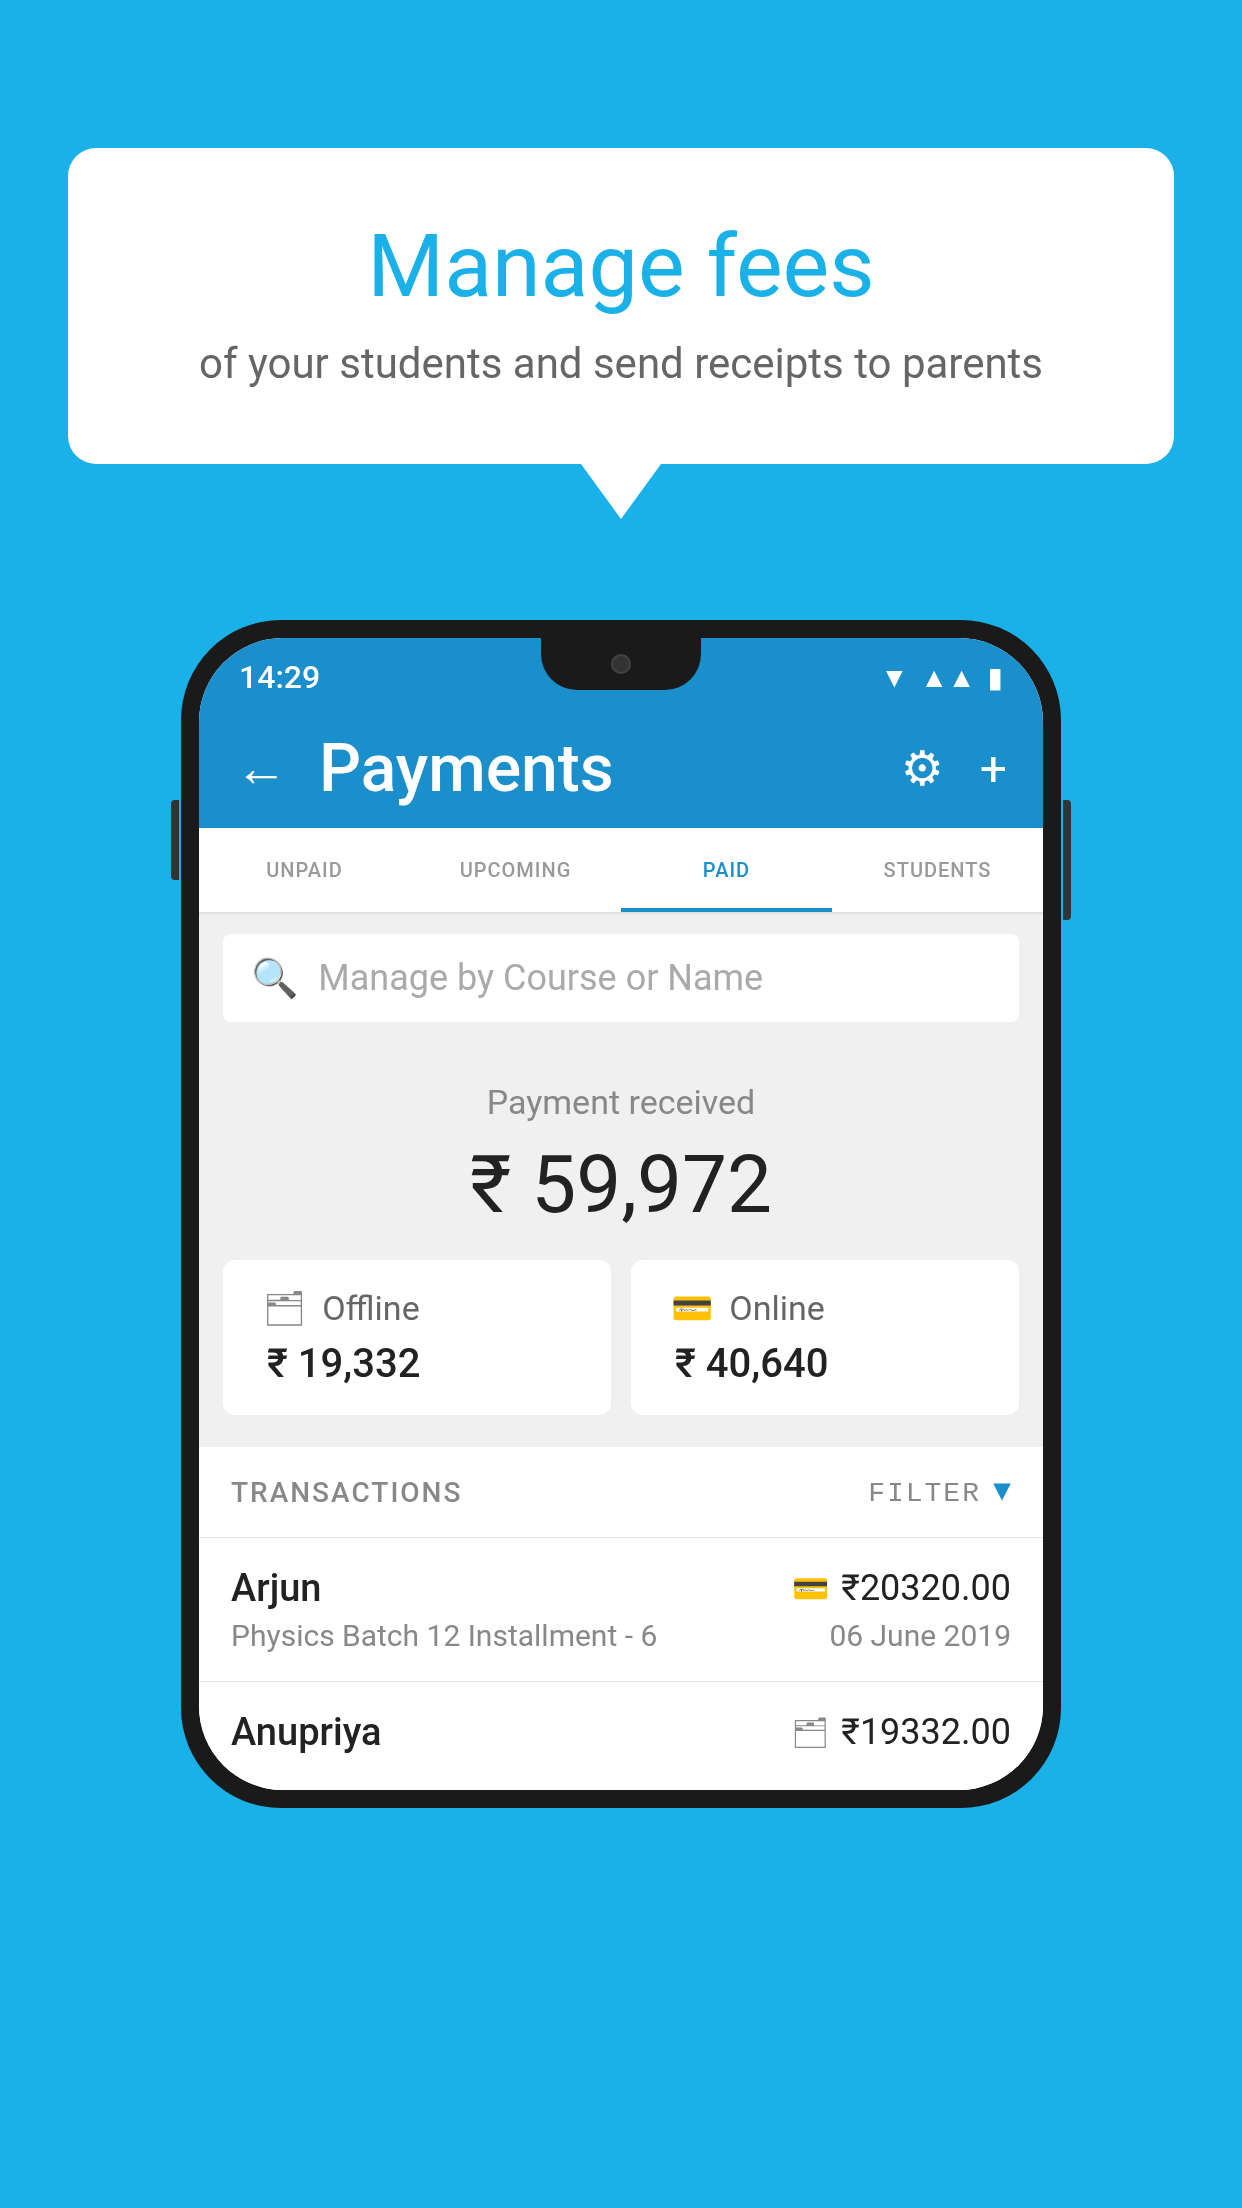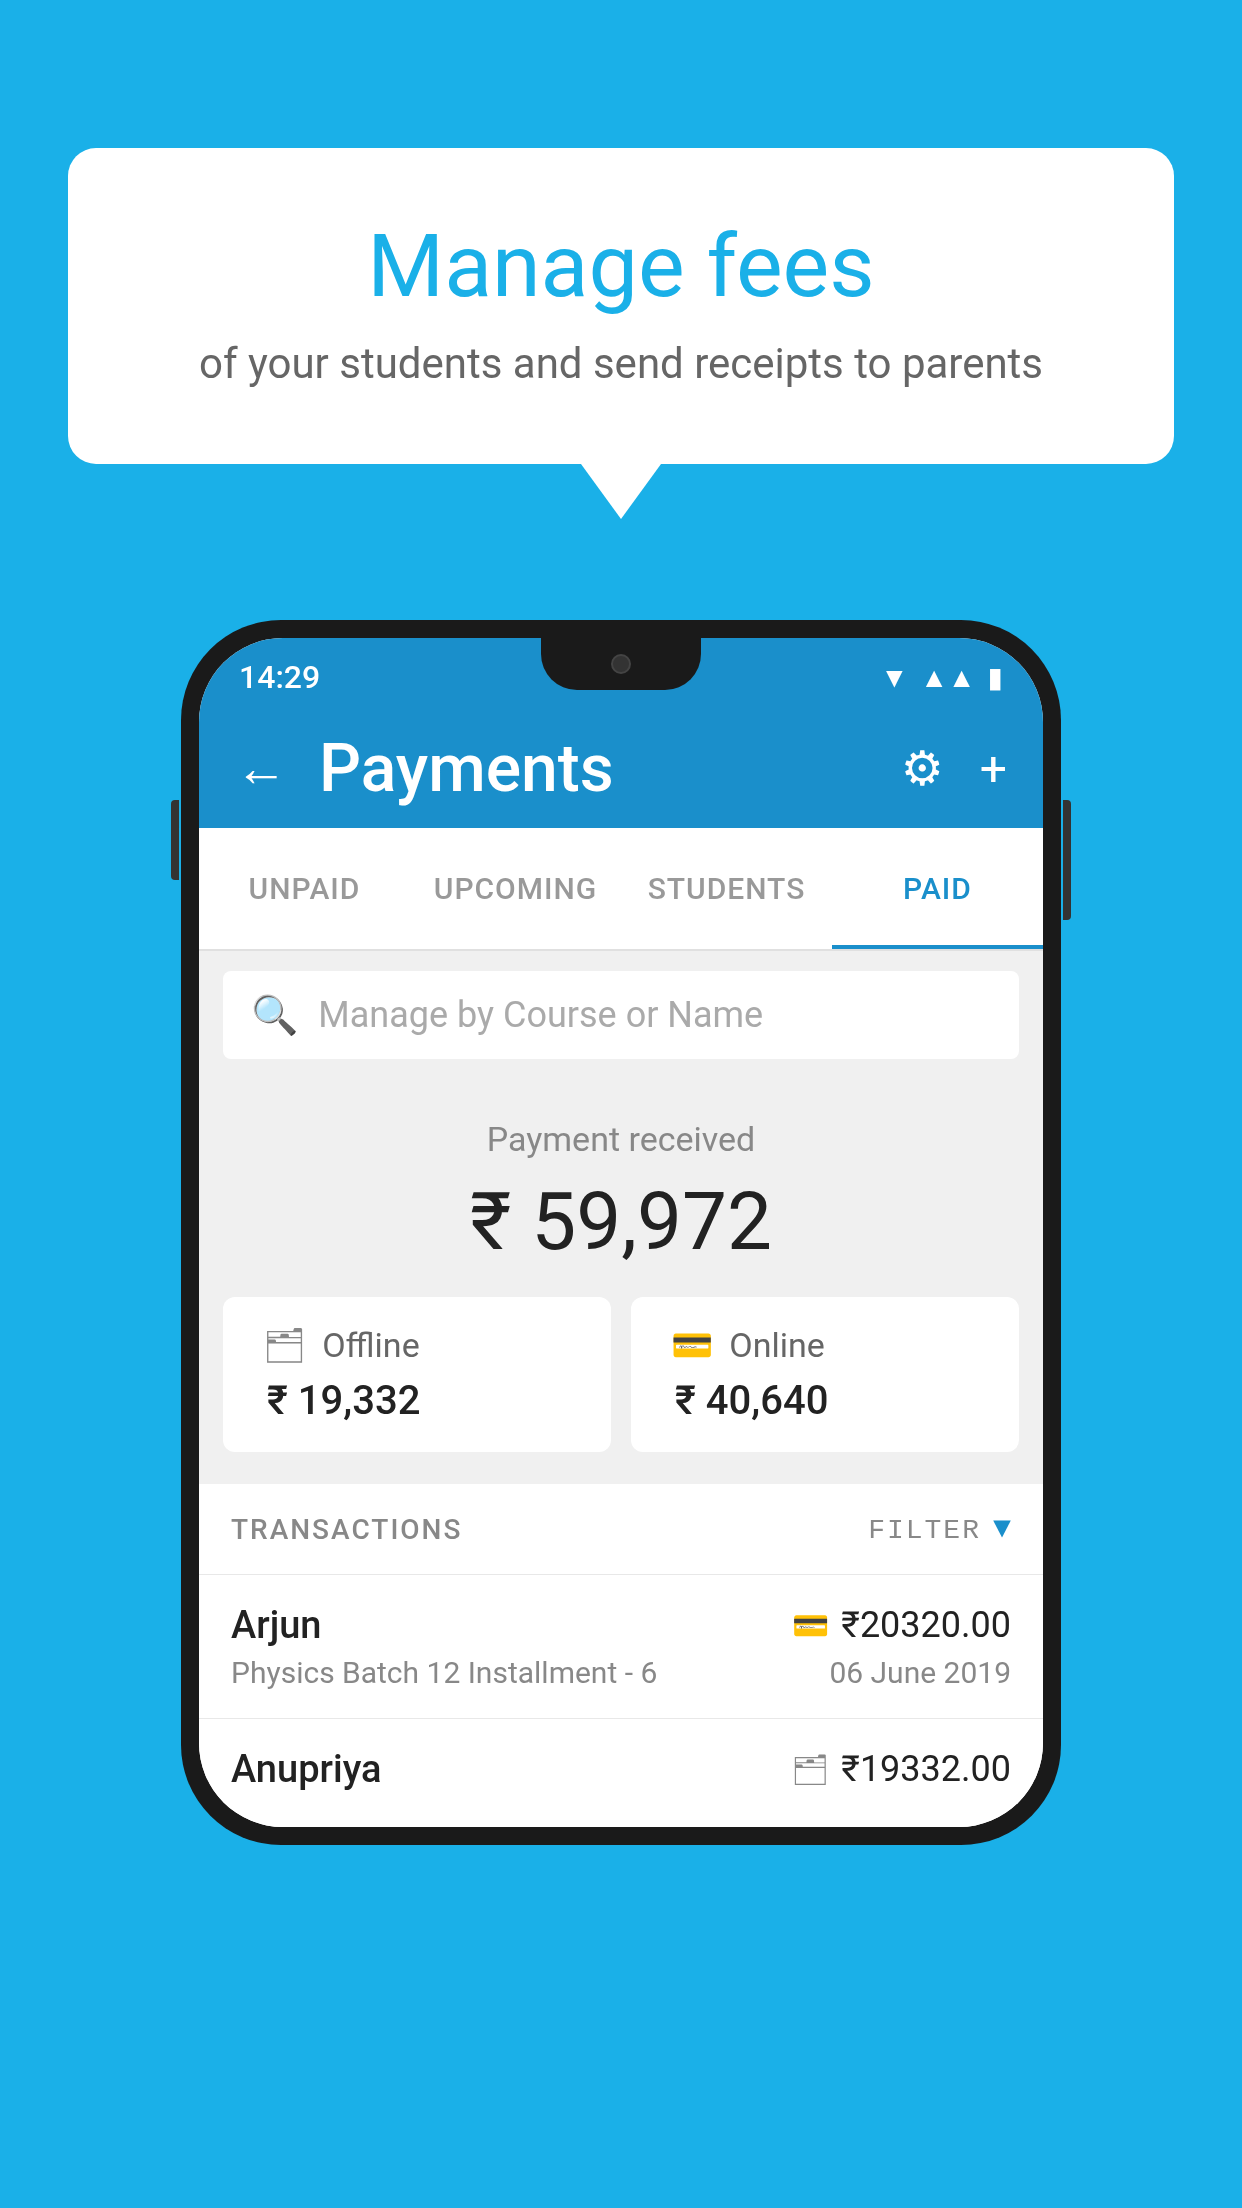--- a/index.html
+++ b/index.html
@@ -170,22 +170,22 @@
     
     .tabs {
       background: white;
       display: flex;
       border-bottom: 2px solid #e0e0e0;
     }
 
     .tab {
       flex: 1;
       text-align: center;
-      padding: 43px 0;
-      font-size: 30px;
+      padding: 30px 0;
+      font-size: 20px;
       font-weight: 500;
       color: #999;
       cursor: pointer;
       letter-spacing: 1px;
       position: relative;
     }
 
     .tab.active {
       color: #1a8fcb;
     }
@@ -436,25 +436,25 @@
         </div>
       </div>
 
       <div class="tabs">
         <div class="tab">
           <span>UNPAID</span>
         </div>
         <div class="tab">
           <span>UPCOMING</span>
         </div>
+        <div class="tab active">
+          <span>PAID</span>
+        </div>
         <div class="tab">
           <span>STUDENTS</span>
-        </div>
-        <div class="tab active">
-          <span>PAID</span>
         </div>
       </div>
 
       <div class="search-container">
         <div class="search-bar">
           <span class="search-icon-char">🔍</span>
           <span class="search-placeholder">Manage by Course or Name</span>
         </div>
       </div>
 

